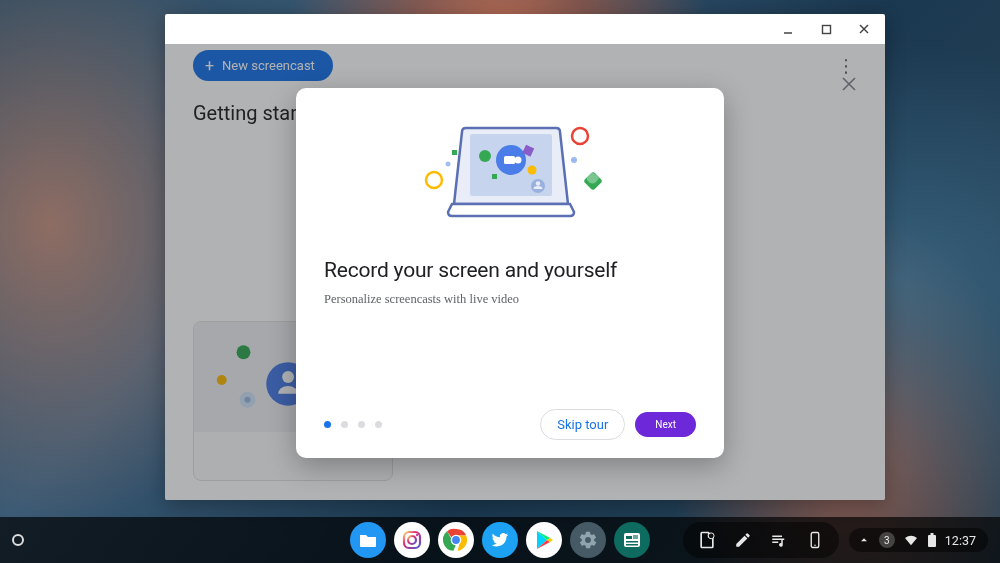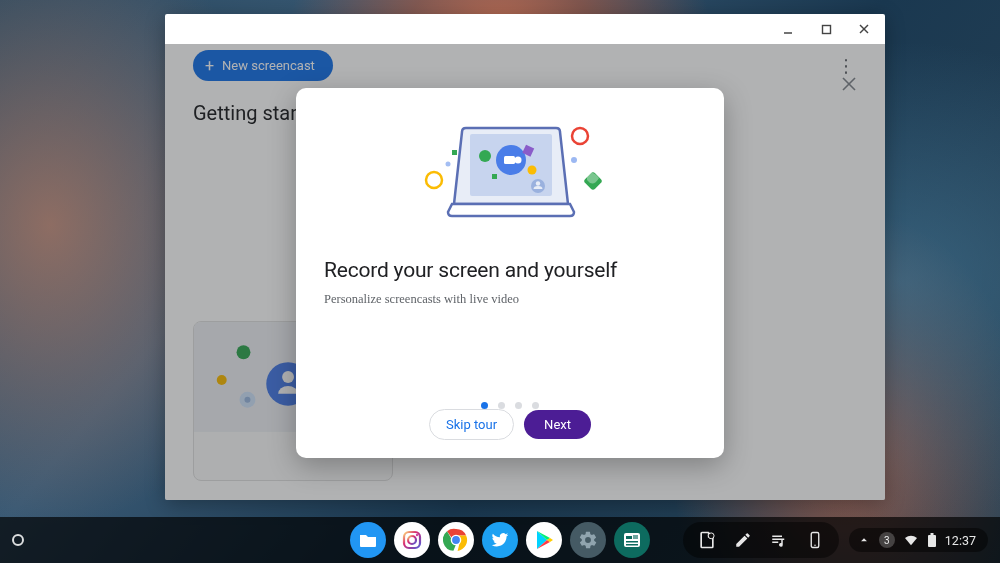--- a/index.html
+++ b/index.html
@@ -24,27 +24,27 @@
 .card { width: 200px; height: 160px; background: #fafafa; border: 1px solid #e0e0e0; border-radius: 8px; overflow: hidden; }
 .card-thumb { height: 110px; background: #f1f3f4; display:flex; align-items:center; justify-content:center; }
 .card-label { padding: 12px 14px; font-size: 14px; color: #202124; }
 .card-row2 { margin-top: 18px; }
 .app-dim { position: absolute; left: 0; top: 30px; right: 0; bottom: 0; background: rgba(32,33,36,.35); }
 .close-tour { position: absolute; right: 22px; top: 56px; width: 28px; height: 28px; display:flex; align-items:center; justify-content:center; color: #5f6368; cursor:pointer; font-size: 20px; z-index: 5;}
 .modal { position: absolute; left: 296px; top: 52px; width: 428px; height: 370px; background: #fff; border-radius: 10px; box-shadow: 0 8px 28px rgba(0,0,0,.28); padding: 20px 28px 18px; display: flex; flex-direction: column; margin-top: 36px; }
 .illust { height: 128px; display: flex; align-items: center; justify-content: center; position: relative; }
 .modal-title { font-size: 21px; color: #202124; margin-top: 22px; font-weight: 400; letter-spacing: -.2px; }
 .modal-sub { font-size: 12.5px; color: #5f6368; margin-top: 10px; font-family: Liberation Serif, serif; }
-.modal-footer { margin-top: auto; display: flex; align-items: center; justify-content: space-between; flex-direction: column; }
+.modal-footer { margin-top: auto; display: flex; align-items: center; justify-content: space-between; }
 .dots { display: flex; gap: 10px; }
 .dot { width: 7px; height: 7px; border-radius: 50%; background: #dadce0; }
 .dot.active { background: #1a73e8; }
 .modal-actions { display: flex; gap: 10px; align-items: center; }
 .skip-btn { background: #fff; border: 1px solid #dadce0; color: #1a73e8; border-radius: 18px; padding: 7px 16px; font-size: 13px; cursor: pointer; }
-.next-btn { background: #4c1d95; border: none; color: #fff; border-radius: 18px; padding: 7px 20px; font-size: 13px; cursor: pointer; text-align: center; }
+.next-btn { background: #6d28d9; border: none; color: #fff; border-radius: 18px; padding: 7px 20px; font-size: 10px; cursor: pointer; text-align: center; }
 .shelf { position: absolute; left: 0; right: 0; bottom: 0; height: 46px; background: rgba(0,0,0,.68); display: flex; align-items: center; padding: 0 12px; }
 .launcher { width: 12px; height: 12px; border-radius: 50%; border: 2px solid rgba(255,255,255,.85); margin-right: auto; cursor:pointer; }
 .shelf-center { position: absolute; left: 50%; transform: translateX(-50%); display: flex; gap: 8px; align-items: center; }
 .shelf-icon { width: 36px; height: 36px; border-radius: 50%; display: flex; align-items: center; justify-content: center; cursor: pointer; font-size: 18px; color: #fff; }
 .shelf-right { display: flex; align-items: center; gap: 10px; margin-left: auto; }
 .tray-pill { background: rgba(0,0,0,.45); border-radius: 18px; padding: 4px 10px; display: flex; align-items: center; gap: 8px; }
 .tray-icon { width: 28px; height: 28px; border-radius: 50%; display: flex; align-items: center; justify-content: center; cursor: pointer; color: rgba(255,255,255,.9); }
 .status-area { background: rgba(0,0,0,.45); border-radius: 18px; padding: 4px 12px 4px 8px; display: flex; align-items: center; gap: 8px; color: rgba(255,255,255,.9); font-size: 12.5px; }
 svg { display: block; }
 .thumb-person { width:100%; height:100%; background:#e8eaf0; position:relative; }

